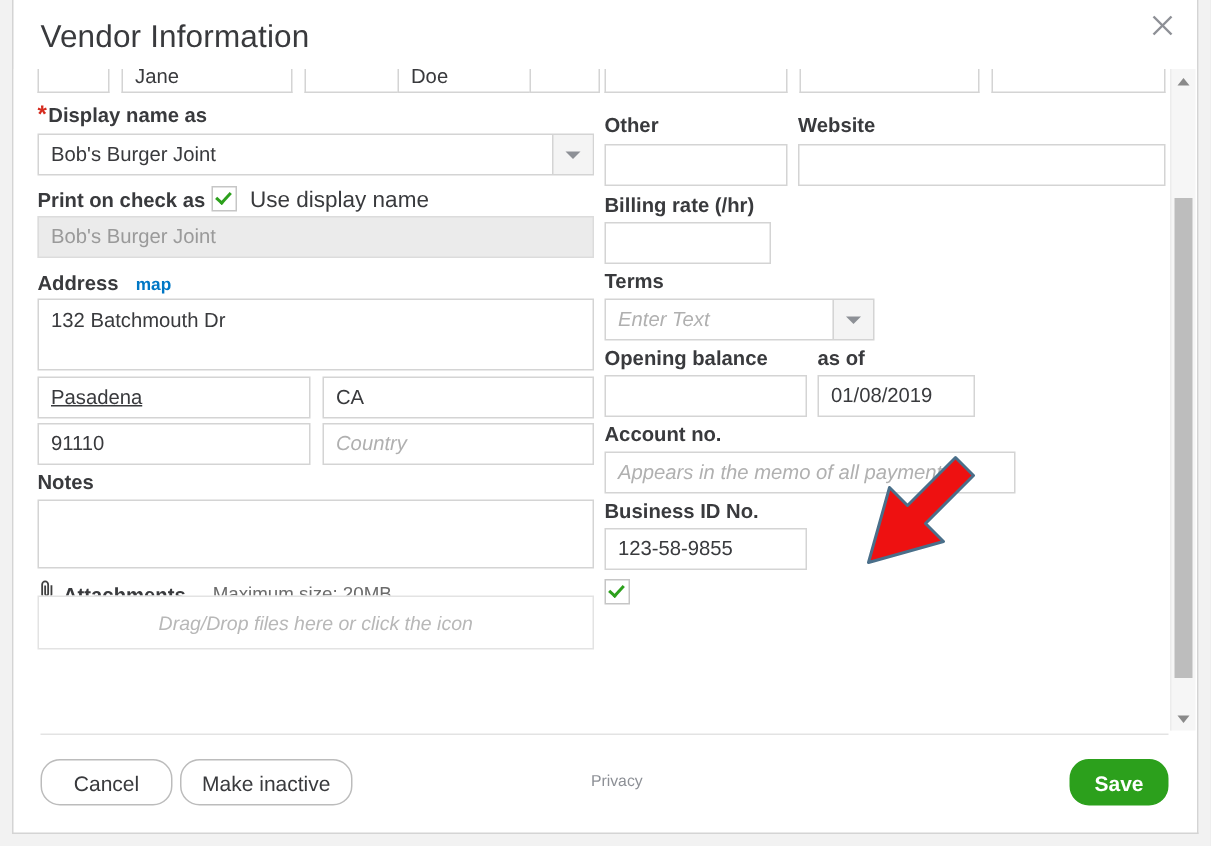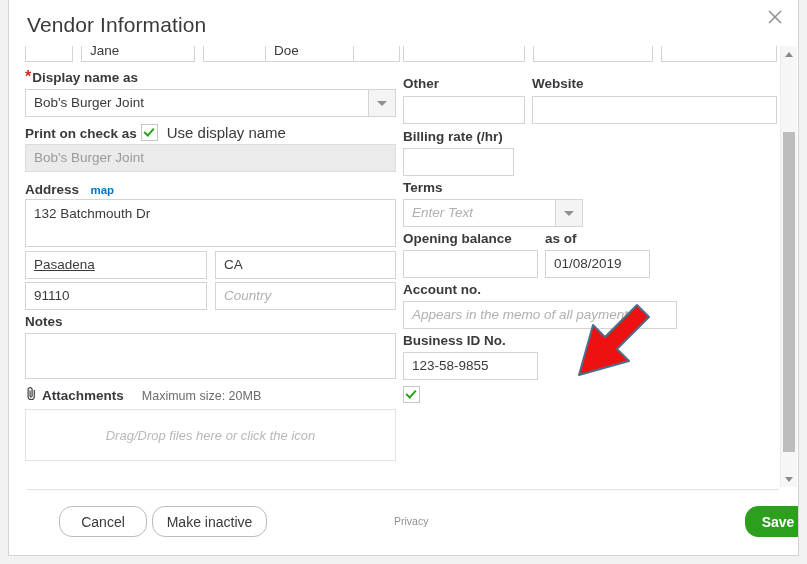--- a/index.html
+++ b/index.html
@@ -196,21 +196,20 @@
     position: absolute;
     box-sizing: border-box;
     height: 31px;
     border: 1px solid #bcbcbc;
     background: #fff;
     color: #393a3d;
     font-size: 14px;
     display: flex; align-items: center; justify-content: center;
     cursor: pointer;
     border-radius: 13px;
-    margin-left: 32px;
   }
   .btn.primary {
     background: #2ca01c;
     border-color: #2ca01c;
     color: #fff;
     font-weight: bold;
   }
   .privacy {
     position: absolute;
     left: 385px; top: 515px;
@@ -285,21 +284,21 @@
 
         <div style="position:absolute;top:340px;left:0;display:flex;align-items:center;">
           <span style="display:inline-block;width:14px;">
             <svg width="13" height="15" viewBox="0 0 13 15">
               <path d="M9.3 4.1v6.3a3.1 3.1 0 0 1-6.2 0V3.6a2 2 0 0 1 4 0v6.4a1 1 0 0 1-2 0V4.4" fill="none" stroke="#404040" stroke-width="1.2"></path>
             </svg>
           </span>
           <span class="lbl" style="margin-left:3px;">Attachments</span>
           <span style="font-size:12.5px;color:#6b6b6b;margin-left:18px;">Maximum size: 20MB</span>
         </div>
-        <div class="dropzone" style="position:absolute;top:363px;left:0;width:371px;height:52px;align-items:center;">
+        <div class="dropzone" style="position:absolute;top:351px;left:0;width:371px;height:36px;align-items:center;">
           <span>Drag/Drop files here or click the icon</span>
         </div>
       </div>
 
       <div class="col-right">
 
         <div class="clip-row" style="left:0;width:360px;">
           <div class="clip-fld" style="left:0;width:122px;"></div>
           <div class="clip-fld" style="left:130px;width:120px;"></div>
           <div class="clip-fld" style="left:258px;width:116px;"></div>

